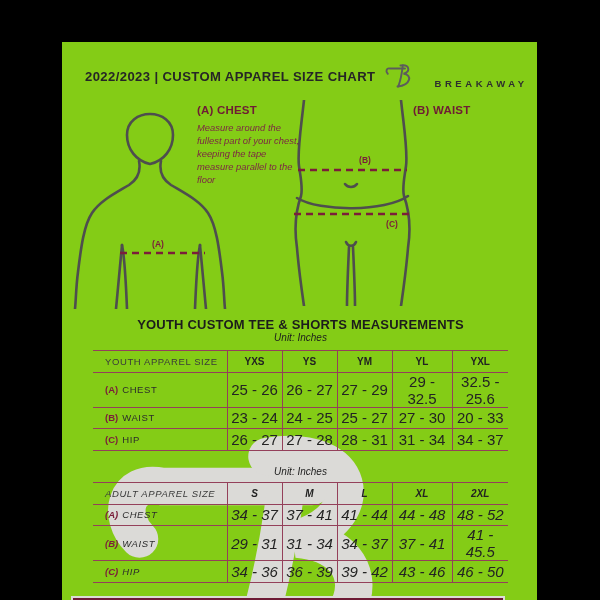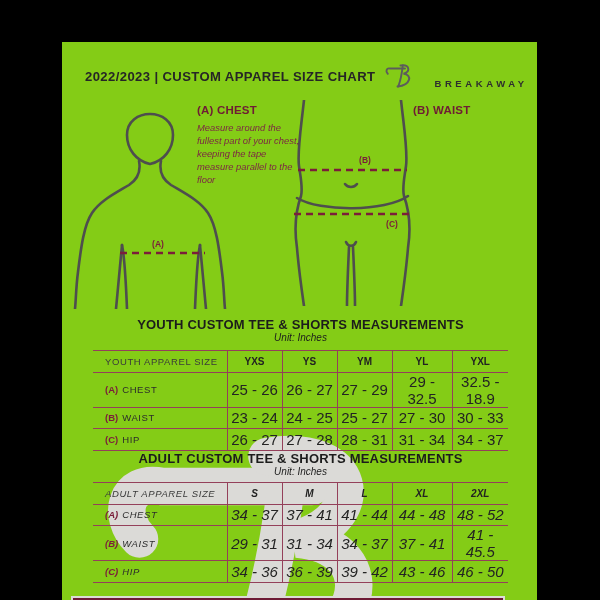--- a/index.html
+++ b/index.html
@@ -120,42 +120,41 @@
         <td class="szh">YM</td>
         <td class="szh">YL</td>
         <td class="szh">YXL</td>
       </tr>
       <tr>
         <td class="lbl"><span class="pfx">(A)</span><span class="rl">CHEST</span></td>
         <td class="val">25 - 26</td>
         <td class="val">26 - 27</td>
         <td class="val">27 - 29</td>
         <td class="val">29 - 32.5</td>
-        <td class="val">32.5 - 18.9</td>
+        <td class="val">32.5 - 25.6</td>
       </tr>
       <tr>
         <td class="lbl"><span class="pfx">(B)</span><span class="rl">WAIST</span></td>
         <td class="val">23 - 24</td>
         <td class="val">24 - 25</td>
         <td class="val">25 - 27</td>
         <td class="val">27 - 30</td>
-        <td class="val">30 - 33</td>
+        <td class="val">20 - 33</td>
       </tr>
       <tr>
         <td class="lbl"><span class="pfx">(C)</span><span class="rl">HIP</span></td>
         <td class="val">26 - 27</td>
         <td class="val">27 - 28</td>
         <td class="val">28 - 31</td>
         <td class="val">31 - 34</td>
         <td class="val">34 - 37</td>
       </tr>
     </tbody>
   </table>
 
-  <div class="sec-title" style="top:409px;">ADULT CUSTOM TEE &amp; SHORTS MEASUREMENTS</div>
   <div class="sec-unit" style="top:424px;">Unit: Inches</div>
   <table class="size-table" style="top:440px;font-style:italic;">
     <colgroup>
         <col style="width:134px">
         <col style="width:55px">
         <col style="width:55px">
         <col style="width:55px">
         <col style="width:60px">
         <col style="width:56px">
       </colgroup>

